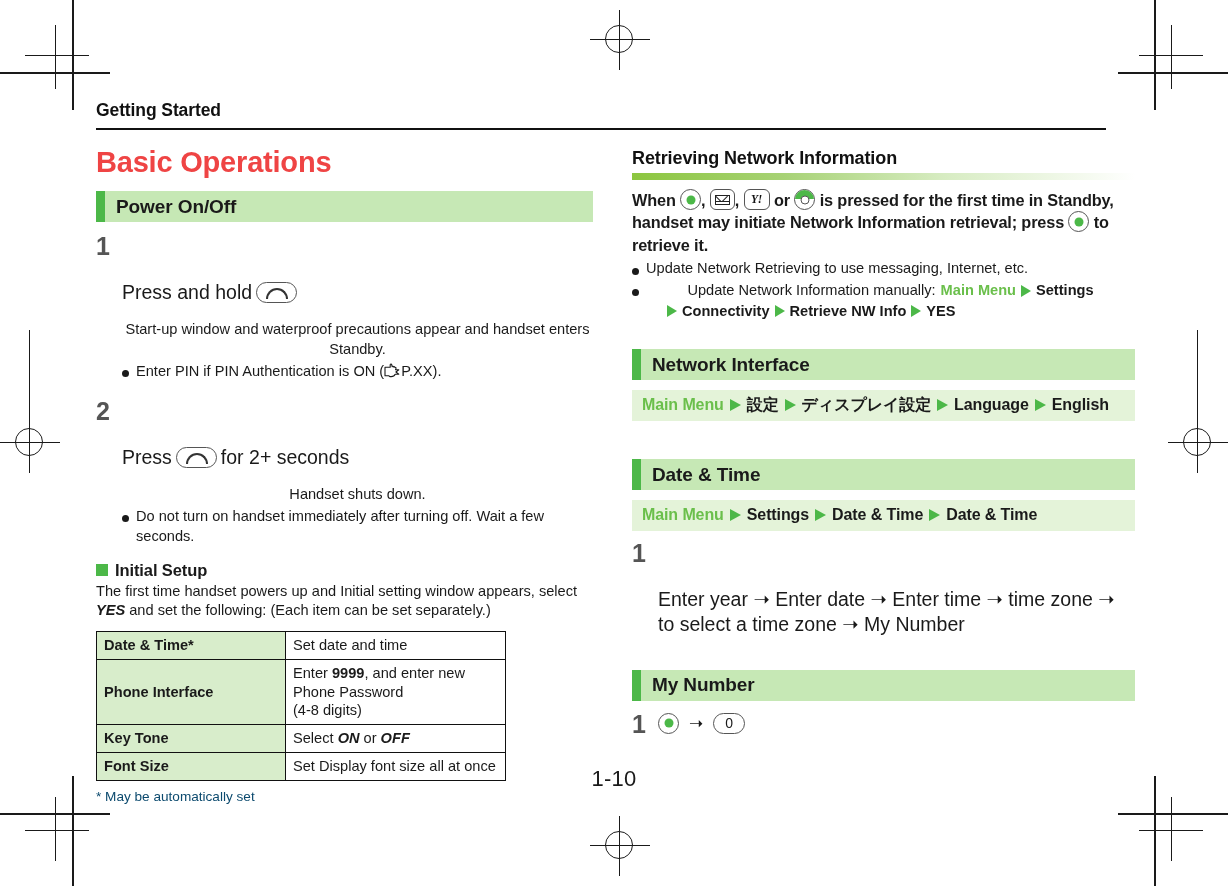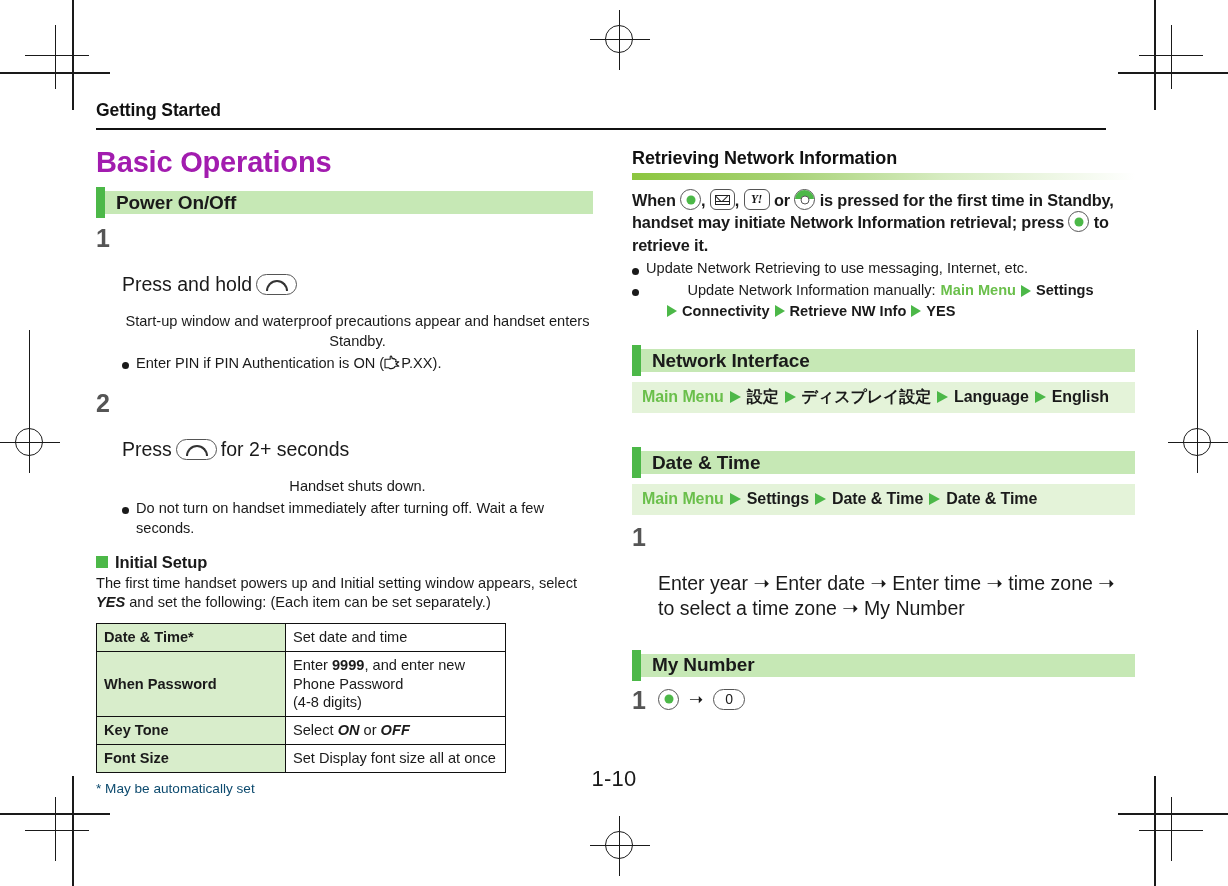--- a/index.html
+++ b/index.html
@@ -65,31 +65,31 @@
   .col-right {
     position: absolute;
     left: 632px; top: 148px;
     width: 503px;
   }
 
   
   .chapter-title {
     font-size: 29px;
     font-weight: bold;
-    color: #a21caf;
+    color: #ef4444;
     letter-spacing: -0.2px;
     line-height: 1;
     margin: 0 0 14px 0;
   }
 
   
   .sec-bar {
     position: relative;
     background: #c6e8b5;
-    height: 23px;
+    height: 31px;
     display: flex;
     align-items: center;
     margin-bottom: 10px;
   }
   .sec-bar .tab {
     width: 9px;
     height: 31px;
     background: #4cb848;
     flex: 0 0 auto;
   }
@@ -553,21 +553,21 @@
     </div>
     <div class="intro-para">The first time handset powers up and Initial setting window appears, select <b><i>YES</i></b> and set the following: (Each item can be set separately.)</div>
 
     <table class="setup">
       <tbody>
         <tr>
           <td class="k">Date &amp; Time*</td>
           <td>Set date and time</td>
         </tr>
         <tr>
-          <td class="k">When Password</td>
+          <td class="k">Phone Interface</td>
           <td>Enter <b>9999</b>, and enter new Phone Password<br>(4-8 digits)</td>
         </tr>
         <tr>
           <td class="k">Key Tone</td>
           <td>Select <b><i>ON</i></b> or <b><i>OFF</i></b></td>
         </tr>
         <tr>
           <td class="k">Font Size</td>
           <td>Set Display font size all at once</td>
         </tr>

